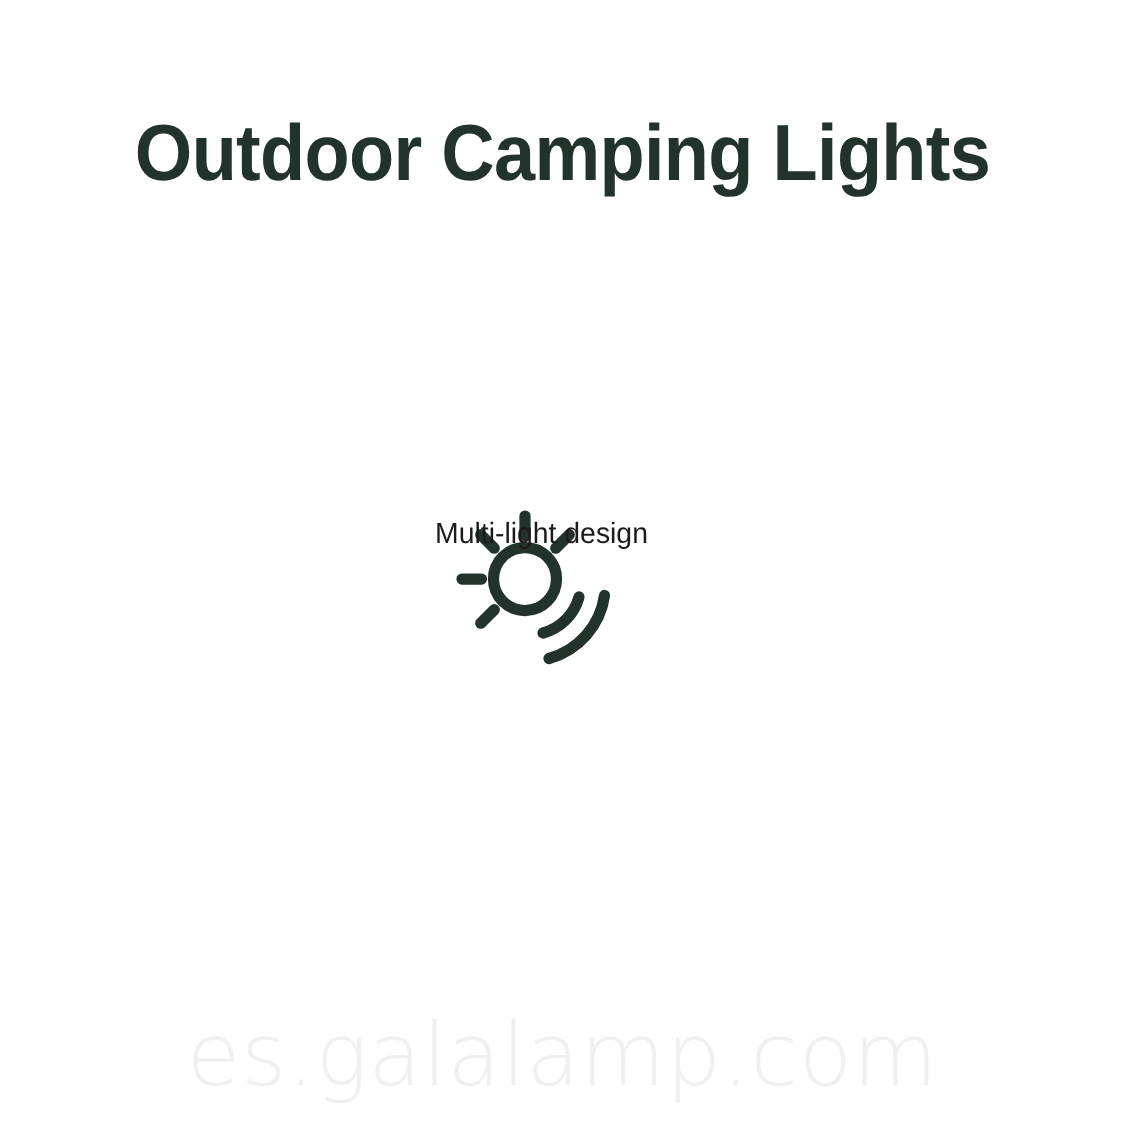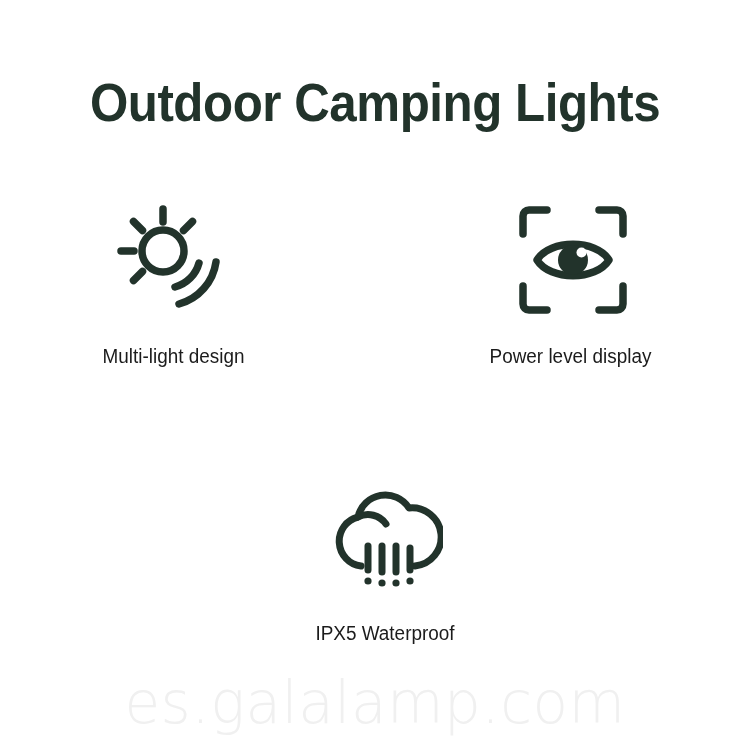--- a/index.html
+++ b/index.html
@@ -51,20 +51,21 @@
     display: flex;
     width: 750px;
     height: 275px;
   }
   .cell {
     flex: 1 1 33.3333%;
     position: relative;
     display: flex;
     flex-direction: column;
     align-items: center;
+    justify-content: flex-end;
   }
   .icon-wrap {
     height: 130px;
     display: flex;
     align-items: center;
     justify-content: center;
     margin-top: 12px;
   }
   .icon-wrap svg {
     display: block;
@@ -143,67 +144,24 @@
             <line x1="79.5" y1="16.5" x2="70.5" y2="25.5"></line>
 
             <path d="M 62 82 A 34 34 0 0 0 86 58" fill="none"></path>
             <path d="M 66 99 A 51 51 0 0 0 103 57" fill="none"></path>
           </svg>
         </div>
         <div class="cell-label">Multi-light design</div>
       </div>
 
 
-      <div class="cell cell-3">
-        <div class="icon-wrap">
-          <svg width="108" height="108" viewBox="0 0 108 108" fill="none" stroke="#22332b" stroke-width="7.5" stroke-linecap="round" stroke-linejoin="round">
-
-            <path d="M4 28 V10 A6 6 0 0 1 10 4 H28"></path>
-            <path d="M80 4 H98 A6 6 0 0 1 104 10 V28"></path>
-            <path d="M104 80 V98 A6 6 0 0 1 98 104 H80"></path>
-            <path d="M28 104 H10 A6 6 0 0 1 4 98 V80"></path>
-
-            <path d="M18 54 C31 33 77 33 90 54 C77 75 31 75 18 54 Z"></path>
-
-            <circle cx="54" cy="54" r="15" fill="#22332b" stroke="none"></circle>
-
-            <path d="M60 43 a8.5 8.5 0 0 0 8 9 a8.5 8.5 0 0 1 -8 -9 Z" fill="#ffffff" stroke="none"></path>
-            <circle cx="62.5" cy="46.5" r="5" fill="#ffffff" stroke="none"></circle>
-          </svg>
-        </div>
-        <div class="cell-label">Power level display</div>
-      </div>
     </div>
 
     <div class="row row-2">
 
 
 
-      <div class="cell cell-3">
-        <div class="icon-wrap">
-          <svg width="112" height="106" viewBox="0 0 112 106" fill="none" stroke="#22332b" stroke-width="7" stroke-linecap="round" stroke-linejoin="round">
-
-            <path d="M30 80
-                     A25 25 0 0 1 27 31
-                     A28 28 0 0 1 78 22
-                     A24 24 0 0 1 84 80" fill="none"></path>
-
-            <path d="M27 31 A22 22 0 0 1 55 38" fill="none"></path>
-
-            <line x1="37" y1="60" x2="37" y2="84"></line>
-            <line x1="51" y1="60" x2="51" y2="86"></line>
-            <line x1="65" y1="60" x2="65" y2="86"></line>
-            <line x1="79" y1="62" x2="79" y2="84"></line>
-
-            <circle cx="37" cy="95" r="3.6" fill="#22332b" stroke="none"></circle>
-            <circle cx="51" cy="97" r="3.6" fill="#22332b" stroke="none"></circle>
-            <circle cx="65" cy="97" r="3.6" fill="#22332b" stroke="none"></circle>
-            <circle cx="79" cy="95" r="3.6" fill="#22332b" stroke="none"></circle>
-          </svg>
-        </div>
-        <div class="cell-label">IPX5 Waterproof</div>
-      </div>
     </div>
   </div>
 
   <div class="watermark">es.galalamp.com</div>
 
 </div>
 
 </body></html>

